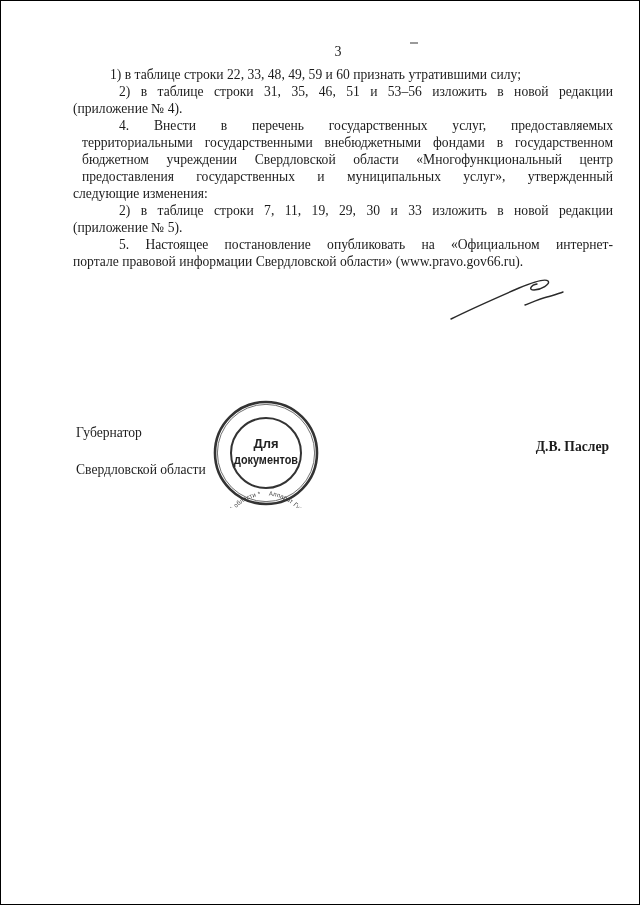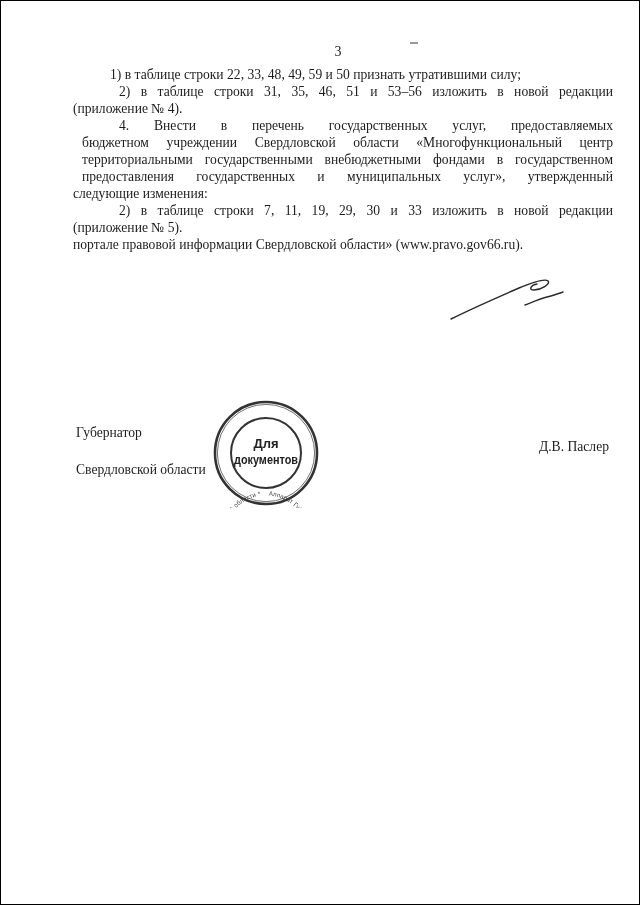--- a/index.html
+++ b/index.html
@@ -32,21 +32,21 @@
   .ln {
     height: 17px;
     line-height: 17px;
     white-space: normal;
     overflow: visible;
   }
   .ind { text-indent: 37px; }
   .j   { text-align: justify; text-align-last: justify; margin-left: 9px; }
   .sig-pos-1 { position: absolute; left: 75px; top: 423px; font-size: 13.6px; line-height: 17px; }
   .sig-pos-2 { position: absolute; left: 75px; top: 460px; font-size: 13.6px; line-height: 17px; }
-  .sig-name  { position: absolute; right: 30px; top: 437px; font-size: 13.6px; line-height: 17px; }
+  .sig-name  { position: absolute; right: 30px; top: 437px; font-size: 13.6px; line-height: 17px; font-weight: bold; }
   .stamp {
     position: absolute;
     left: 210px;
     top: 397px;
     width: 110px;
     height: 110px;
   }
   .stamp svg { display: block; }
   .stamp-ring-text {
     font-family: "Liberation Sans", sans-serif;
@@ -68,30 +68,31 @@
   }
 </style>
 </head>
 <body>
 
 <div class="page">
 
   <div class="page-number">3</div>
 
   <div class="body-text">
-    <div class="ln ind">1) в таблице строки 22, 33, 48, 49, 59 и 50 признать утратившими силу;</div>
+    <div class="ln ind">1) в таблице строки 22, 33, 48, 49, 59 и 60 признать утратившими силу;</div>
     <div class="ln ind j">2) в таблице строки 31, 35, 46, 51 и 53–56 изложить в новой редакции</div>
     <div class="ln">(приложение № 4).</div>
     <div class="ln ind j">4. Внести в перечень государственных услуг, предоставляемых</div>
+    <div class="ln j">территориальными государственными внебюджетными фондами в государственном</div>
     <div class="ln j">бюджетном учреждении Свердловской области «Многофункциональный центр</div>
-    <div class="ln j">территориальными государственными внебюджетными фондами в государственном</div>
     <div class="ln j">предоставления государственных и муниципальных услуг», утвержденный</div>
     <div class="ln">следующие изменения:</div>
     <div class="ln ind j">2) в таблице строки 7, 11, 19, 29, 30 и 33 изложить в новой редакции</div>
     <div class="ln">(приложение № 5).</div>
+    <div class="ln ind j">5. Настоящее постановление опубликовать на «Официальном интернет-</div>
     <div class="ln">портале правовой информации Свердловской области» (www.pravo.gov66.ru).</div>
   </div>
 
   <div class="sig-pos-1">Губернатор</div>
   <div class="sig-pos-2">Свердловской области</div>
   <div class="sig-name">Д.В. Паслер</div>
 
   <div class="stamp">
     <svg width="110" height="110" viewBox="0 0 110 110">
       <circle cx="55" cy="55" r="51" fill="none" stroke="#333333" stroke-width="2.6"></circle>

